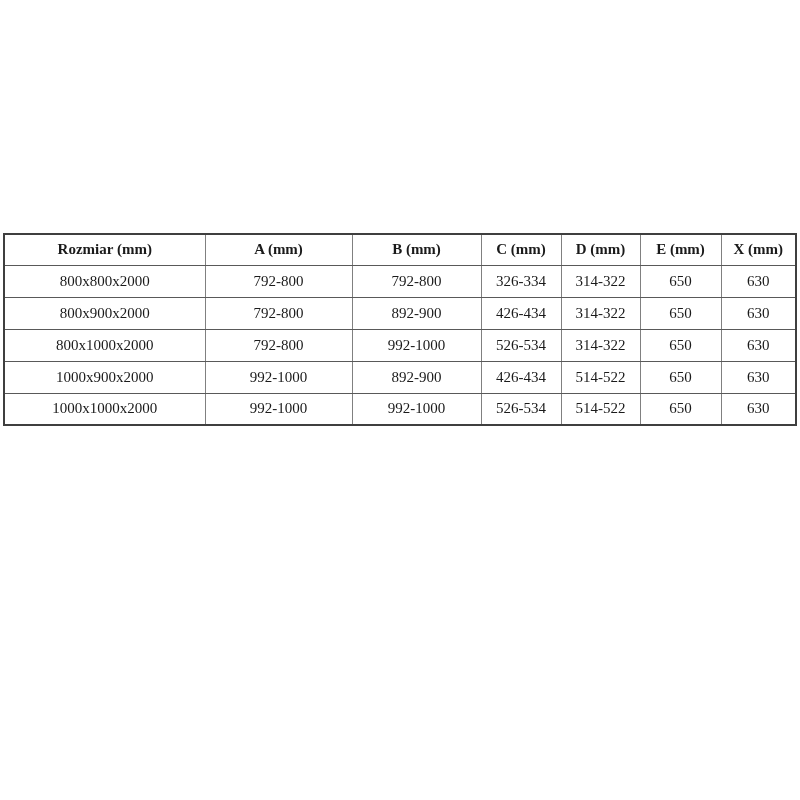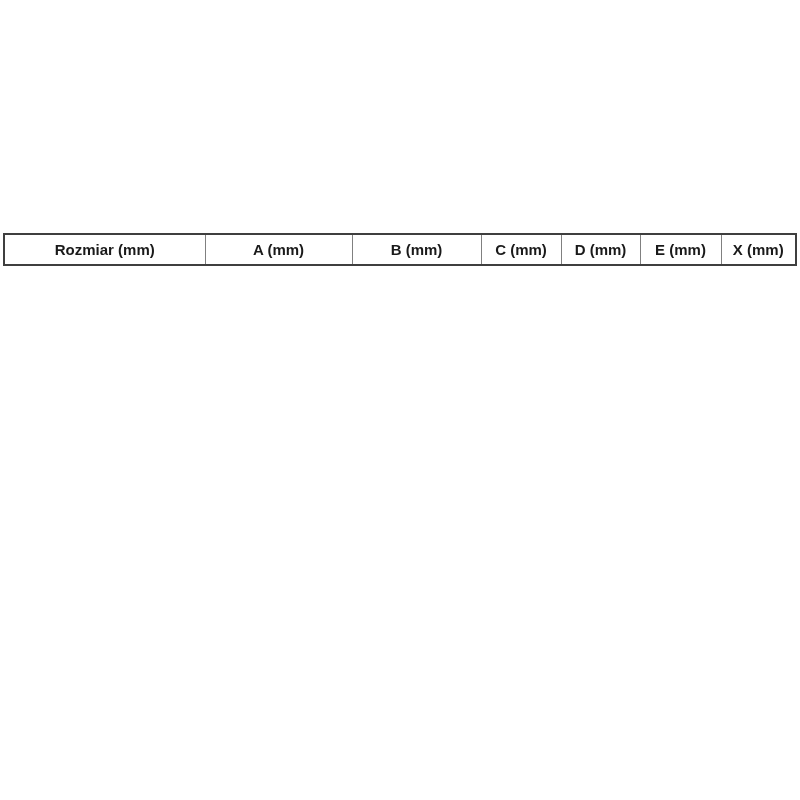--- a/index.html
+++ b/index.html
@@ -17,20 +17,21 @@
     height: 800px;
     background: var(--bg);
     font-family: "Liberation Sans", sans-serif;
   }
   .page {
     position: relative;
     width: 800px;
     height: 800px;
     background: var(--bg);
     overflow: hidden;
+    font-family: Liberation Serif, serif;
   }
   table.spec-table {
     position: absolute;
     left: 3px;
     top: 233px;
     width: 792px;
     border-collapse: collapse;
     table-layout: fixed;
     border: 2px solid var(--outer);
     background: var(--bg);
@@ -83,15 +84,60 @@
         <th>Rozmiar (mm)</th>
         <th>A (mm)</th>
         <th>B (mm)</th>
         <th>C (mm)</th>
         <th>D (mm)</th>
         <th>E (mm)</th>
         <th>X (mm)</th>
       </tr>
     </thead>
     <tbody id="spec-tbody">
+        <tr>
+          <td>800x800x2000</td>
+          <td>792-800</td>
+          <td>792-800</td>
+          <td>326-334</td>
+          <td>314-322</td>
+          <td>650</td>
+          <td>630</td>
+        </tr>
+        <tr>
+          <td>800x900x2000</td>
+          <td>792-800</td>
+          <td>892-900</td>
+          <td>426-434</td>
+          <td>314-322</td>
+          <td>650</td>
+          <td>630</td>
+        </tr>
+        <tr>
+          <td>800x1000x2000</td>
+          <td>792-800</td>
+          <td>992-1000</td>
+          <td>526-534</td>
+          <td>314-322</td>
+          <td>650</td>
+          <td>630</td>
+        </tr>
+        <tr>
+          <td>1000x900x2000</td>
+          <td>992-1000</td>
+          <td>892-900</td>
+          <td>426-434</td>
+          <td>514-522</td>
+          <td>650</td>
+          <td>630</td>
+        </tr>
+        <tr>
+          <td>1000x1000x2000</td>
+          <td>992-1000</td>
+          <td>992-1000</td>
+          <td>526-534</td>
+          <td>514-522</td>
+          <td>650</td>
+          <td>630</td>
+        </tr>
       </tbody>
   </table>
 </div>
 
 </body></html>

